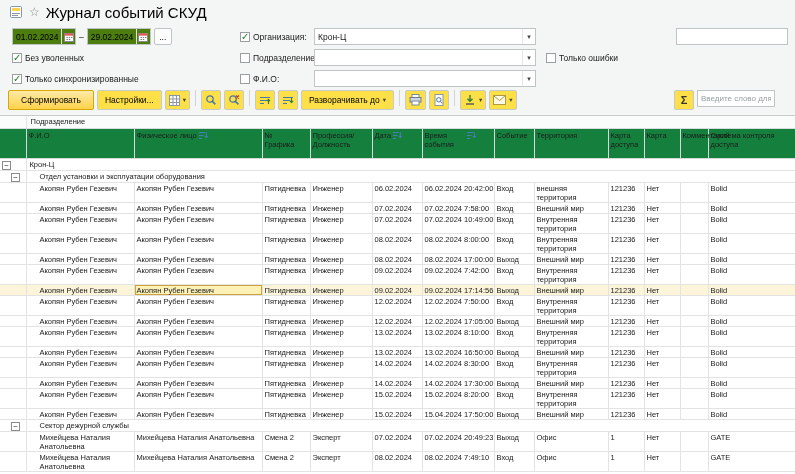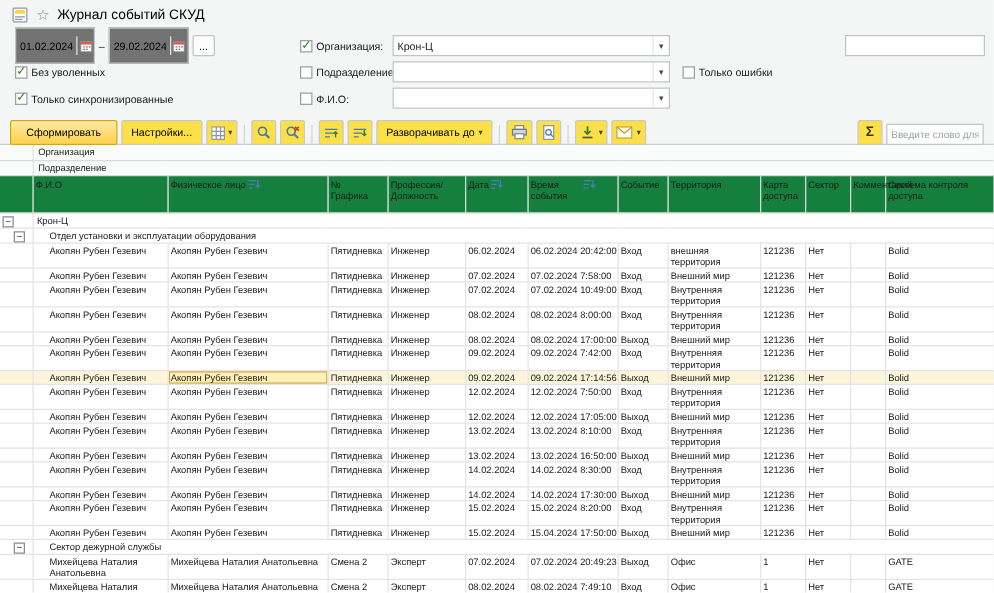--- a/index.html
+++ b/index.html
@@ -1,38 +1,38 @@
 <!DOCTYPE html>
 <html><head>
 <meta charset="utf-8">
 <style>
   *{box-sizing:border-box;margin:0;padding:0}
   html,body{width:795px;height:474px;overflow:hidden;background:#fff;color:#1a1a1a;
     font-family:"Liberation Sans","DejaVu Sans",sans-serif;}
   
   .chrome{position:absolute;top:0;left:0;right:0;height:116px;background:#f4f5f5;border-bottom:1px solid #c8cccd}
   .header-bar{position:absolute;top:0;left:0;right:0;height:24px;display:flex;align-items:center;gap:6px;padding:0 9px}
-  .title{font-size:11px;color:#000}
+  .title{font-size:15px;color:#000}
   .star{font-size:12px;color:#8a8a8a;line-height:12px}
   .icon{display:inline-flex;align-items:center;justify-content:center}
   
   .filter-panel{position:absolute;top:24px;left:0;right:0;height:66px;font-size:8.5px}
   .abs{position:absolute;display:flex;align-items:center;gap:3px;height:17px}
-  .field{display:inline-flex;align-items:center;background:#737373;border:1px solid #bfc4c6;height:29px}
+  .field{display:inline-flex;align-items:center;background:#4d7c0f;border:1px solid #bfc4c6;height:17px}
   .date-input{width:48px;border:0;outline:0;font-size:8.5px;padding:0 3px;font-family:inherit;background:transparent}
   .calbtn{width:14px;height:15px;display:inline-flex;align-items:center;justify-content:center;border-left:1px solid #dfe2e3}
   .dots{height:17px;width:18px;border:1px solid #bfc4c6;background:#fdfdfd;font-size:8.5px;line-height:8px;border-radius:2px}
   .cb{width:10px;height:10px;border:1px solid #9aa0a2;background:#fff;display:inline-block;position:relative;flex:0 0 auto}
   .cb.checked::after{content:"✓";position:absolute;left:0px;top:-2px;font-size:10px;font-weight:bold;color:#1e7e1e}
   .cblabel{white-space:nowrap}
   .combo{position:absolute;height:17px;background:#fff;border:1px solid #bfc4c6;display:flex;align-items:center}
   .combo-value{flex:1;padding:0 3px;overflow:hidden;white-space:nowrap}
   .combo-caret{width:13px;text-align:center;font-size:7px;color:#444;border-left:1px solid #e4e6e7;align-self:stretch;display:flex;align-items:center;justify-content:center}
   
-  .toolbar{position:absolute;top:90px;left:0;right:0;height:26px;display:flex;align-items:flex-end;gap:3px;padding:0 8px}
+  .toolbar{position:absolute;top:90px;left:0;right:12px;height:26px;display:flex;align-items:flex-start;gap:3px;padding:0 8px}
   .tb-btn{display:inline-flex;align-items:center;gap:3px;height:20px;padding:0 7px;border:1px solid #c6cacc;background:#fde047;border-radius:2px;font-size:8.5px;white-space:nowrap}
   .tb-btn.primary{background:linear-gradient(#ffeaa6,#ffd24a);border-color:#d9a800;padding:0 12px}
   .tb-icon{padding:0 3px;min-width:20px;justify-content:center}
   .tb-sep{width:1px;height:16px;background:#d2d5d6;margin:0 2px;flex:0 0 auto}
   .caret{font-size:6.5px;color:#444}
   .sum-btn{margin-left:auto;font-size:11px;font-weight:bold;color:#333}
   .quick-search{height:17px;width:78px;border:1px solid #bfc4c6;font-size:8px;padding:0 3px;font-family:inherit;color:#333}
   .quick-search::placeholder{color:#9aa0a2}
   
   .table-wrap{position:absolute;top:116px;left:0;right:0;bottom:0;overflow:hidden;background:#fff}
@@ -252,24 +252,20 @@
         <col style="width:40px">
         <col style="width:74px">
         <col style="width:36px">
         <col style="width:36px">
         <col style="width:28px">
         <col style="width:87px">
       </colgroup>
     <thead>
         <tr class="band-row">
           <td class="tree"></td>
-          <td colspan="12" class="band-label">Организация</td>
-        </tr>
-        <tr class="band-row">
-          <td class="tree"></td>
           <td colspan="12" class="band-label">Подразделение</td>
         </tr>
         <tr class="head-row">
           <th class="tree"></th>
           <th class="h0"><span class="hl">Ф.И.О</span></th>
           <th class="h1"><span class="hl">Физическое лицо</span><svg class="sorticon" width="11" height="9" viewBox="0 0 11 9">
               <path d="M1 1.5h6M1 4.5h4.5M1 7.5h3" stroke="#4a7ebb" fill="none"></path>
               <path d="M8.3 1v5.6M6.6 5 8.3 6.8 10 5" stroke="#4a7ebb" fill="none"></path>
             </svg></th>
           <th class="h2"><span class="hl">№ Графика</span></th>
@@ -278,21 +274,21 @@
               <path d="M1 1.5h6M1 4.5h4.5M1 7.5h3" stroke="#4a7ebb" fill="none"></path>
               <path d="M8.3 1v5.6M6.6 5 8.3 6.8 10 5" stroke="#4a7ebb" fill="none"></path>
             </svg></th>
           <th class="h5"><span class="hl">Время события</span><svg class="sorticon" width="11" height="9" viewBox="0 0 11 9">
               <path d="M1 1.5h6M1 4.5h4.5M1 7.5h3" stroke="#4a7ebb" fill="none"></path>
               <path d="M8.3 1v5.6M6.6 5 8.3 6.8 10 5" stroke="#4a7ebb" fill="none"></path>
             </svg></th>
           <th class="h6"><span class="hl">Событие</span></th>
           <th class="h7"><span class="hl">Территория</span></th>
           <th class="h8"><span class="hl">Карта доступа</span></th>
-          <th class="h9"><span class="hl">Сектор</span></th>
+          <th class="h9"><span class="hl">Карта</span></th>
           <th class="h10"><span class="hl">Комментарий</span></th>
           <th class="h11"><span class="hl">Система контроля доступа</span></th>
         </tr>
       </thead>
     <tbody>
         <tr class="grow org">
           <td class="tree"><span class="treebox">−</span></td>
           <td colspan="12" class="glabel gorg">Крон-Ц</td>
         </tr>
         <tr class="grow dept">

